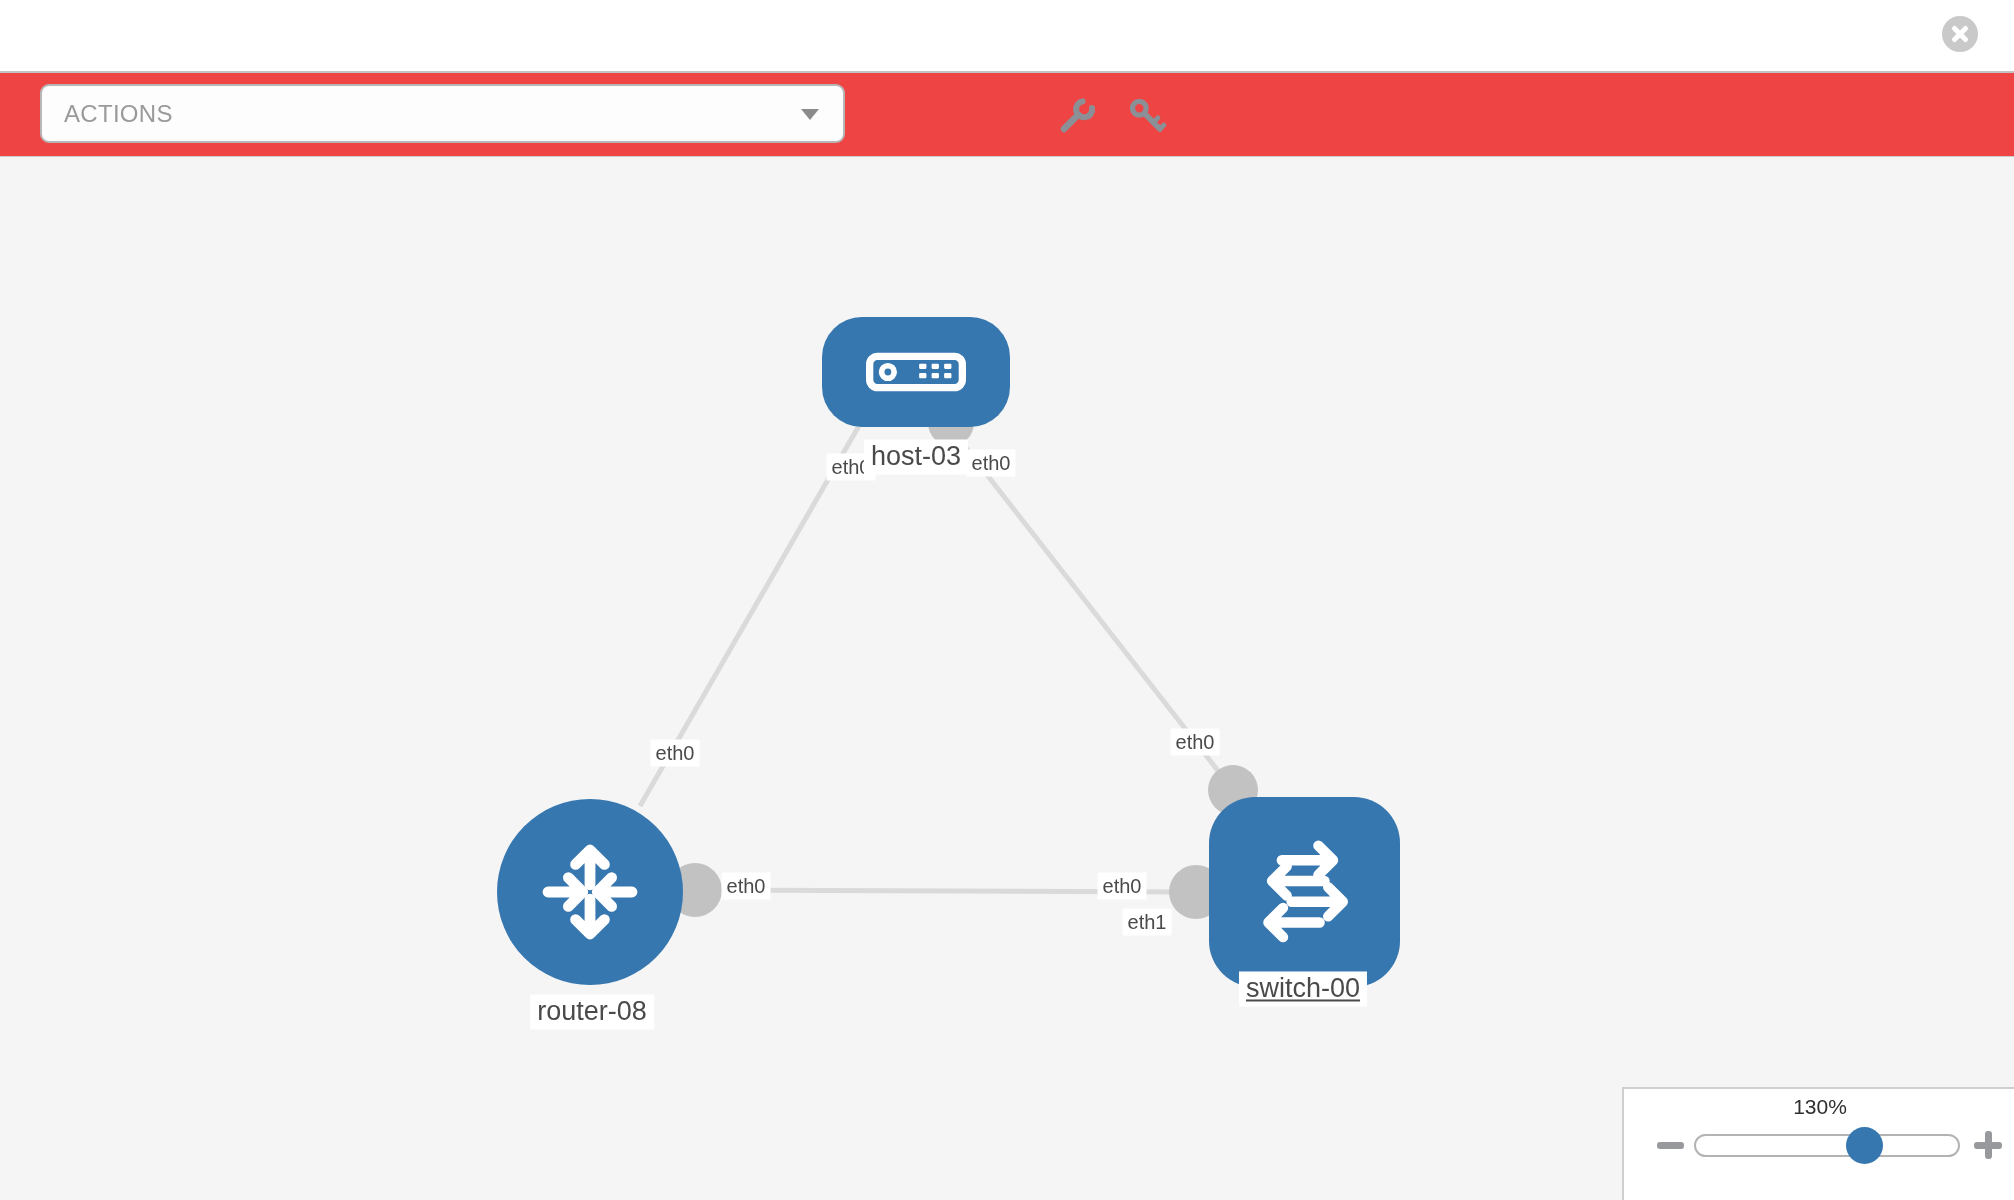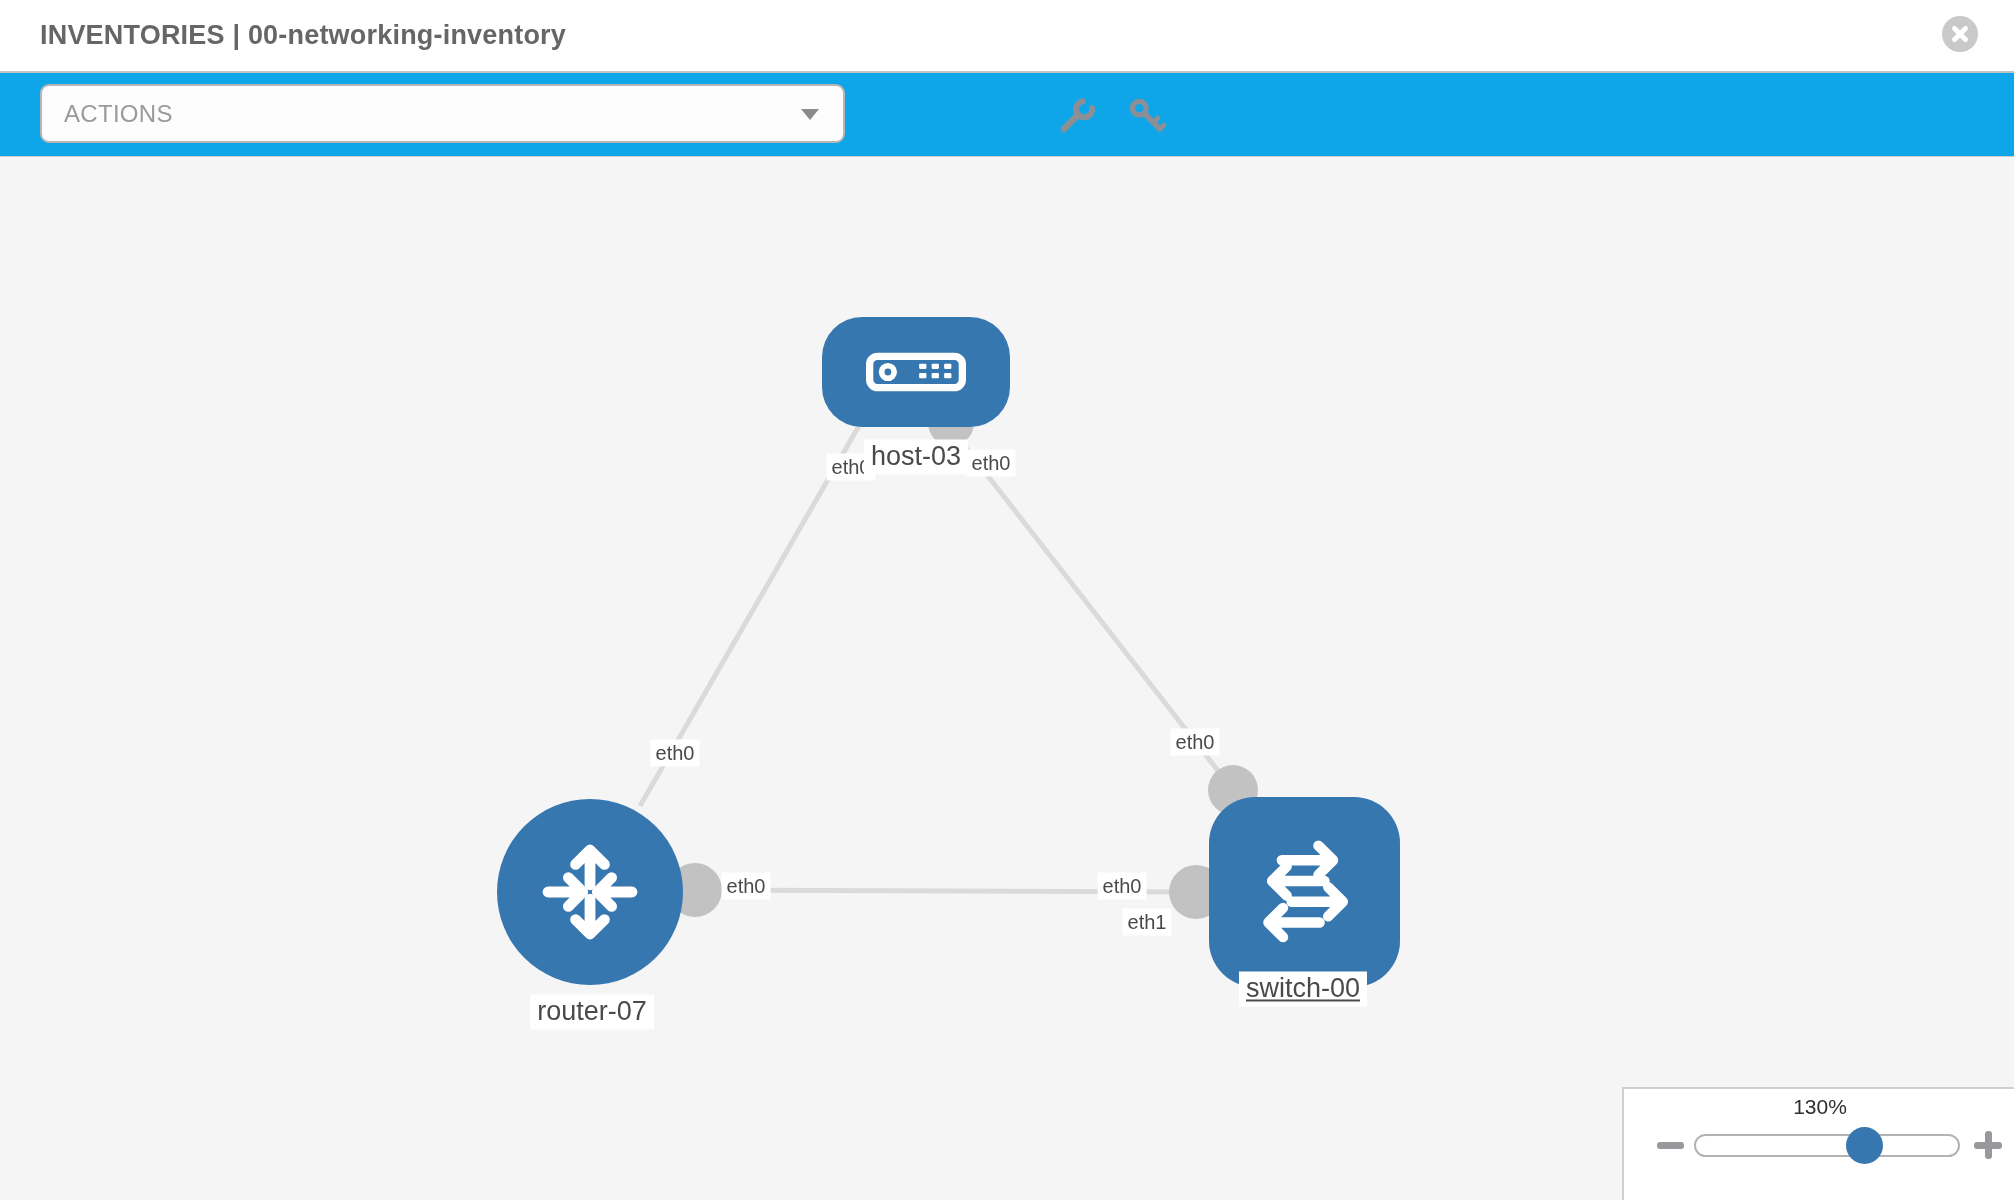--- a/index.html
+++ b/index.html
@@ -18,21 +18,21 @@
     position:absolute;left:40px;top:20px;
     font-size:27px;font-weight:bold;color:#666666;letter-spacing:.2px;
   }
   .close-btn{
     position:absolute;right:36px;top:16px;width:36px;height:36px;border-radius:50%;
     background:#c9c9c9;display:flex;align-items:center;justify-content:center;cursor:pointer;
   }
   
   .toolbar{
     position:absolute;left:0;top:73px;width:2014px;height:83px;
-    background:#0ea5e9;border-bottom:1px solid #cdcdcd;
+    background:#ef4444;border-bottom:1px solid #cdcdcd;
   }
   .select{
     position:absolute;top:11px;height:59px;background:#fdfdfd;
     border:2px solid #b6b6b6;border-radius:9px;box-sizing:border-box;
     display:flex;align-items:center;cursor:pointer;
   }
   .select .sel-label{
     margin-left:22px;font-size:24px;color:#9a9a9a;letter-spacing:.3px;
   }
   .caret{
@@ -80,21 +80,20 @@
   }
   .zoom-thumb{
     position:absolute;left:222px;top:38px;width:37px;height:37px;border-radius:50%;
     background:#3777b0;cursor:grab;
   }
 </style>
 </head>
 <body>
 
 <div class="header">
-  <div class="title">INVENTORIES | 00-networking-inventory</div>
   <div class="close-btn">
     <svg width="20" height="20" viewBox="0 0 20 20">
       <path d="M4.5 4.5 L15.5 15.5 M15.5 4.5 L4.5 15.5" stroke="#ffffff" stroke-width="5" stroke-linecap="round"></path>
     </svg>
   </div>
 </div>
 
 <div class="toolbar">
   <div class="select sel-actions">
     <span class="sel-label">ACTIONS</span>
@@ -176,21 +175,21 @@
   <div class="net-label" style="left:991px;top:306px;">eth0</div>
   <div class="net-label name" style="left:916px;top:300px;">host-03</div>
 
   <div class="net-label" style="left:675px;top:596px;">eth0</div>
   <div class="net-label" style="left:1195px;top:585px;">eth0</div>
 
   <div class="net-label" style="left:746px;top:729px;">eth0</div>
   <div class="net-label" style="left:1122px;top:729px;">eth0</div>
   <div class="net-label" style="left:1147px;top:729px;margin-top:36px;">eth1</div>
 
-  <div class="net-label name" style="left:592px;top:855px;">router-07</div>
+  <div class="net-label name" style="left:592px;top:855px;">router-08</div>
   <div class="net-label name" style="left:1303px;top:832px;text-decoration:underline;">switch-00</div>
 </div>
 
 <div class="zoom-panel">
   <div class="zoom-value">130%</div>
   <div class="zoom-minus"></div>
   <div class="zoom-track"></div>
   <div class="zoom-thumb"></div>
   <div class="zoom-plus">
       <span class="h"></span>

